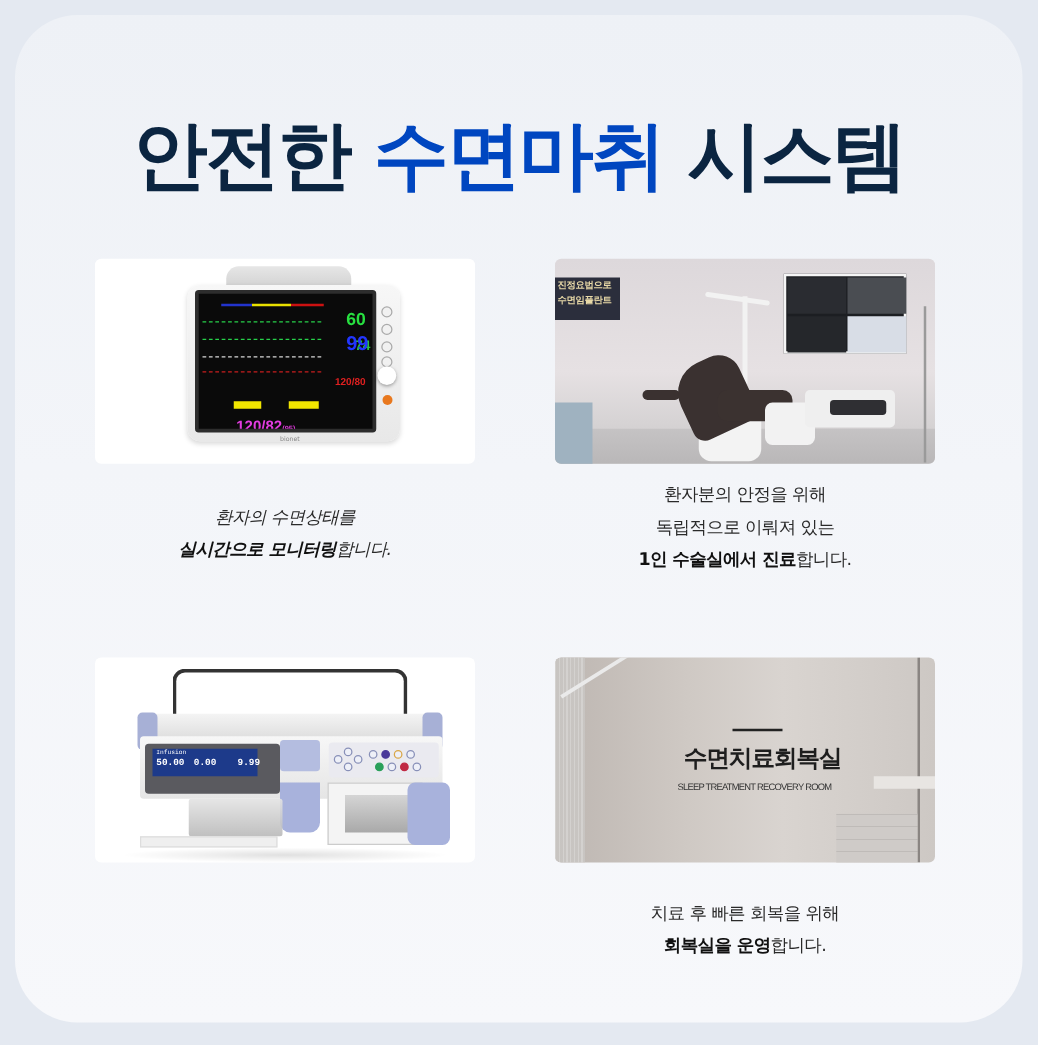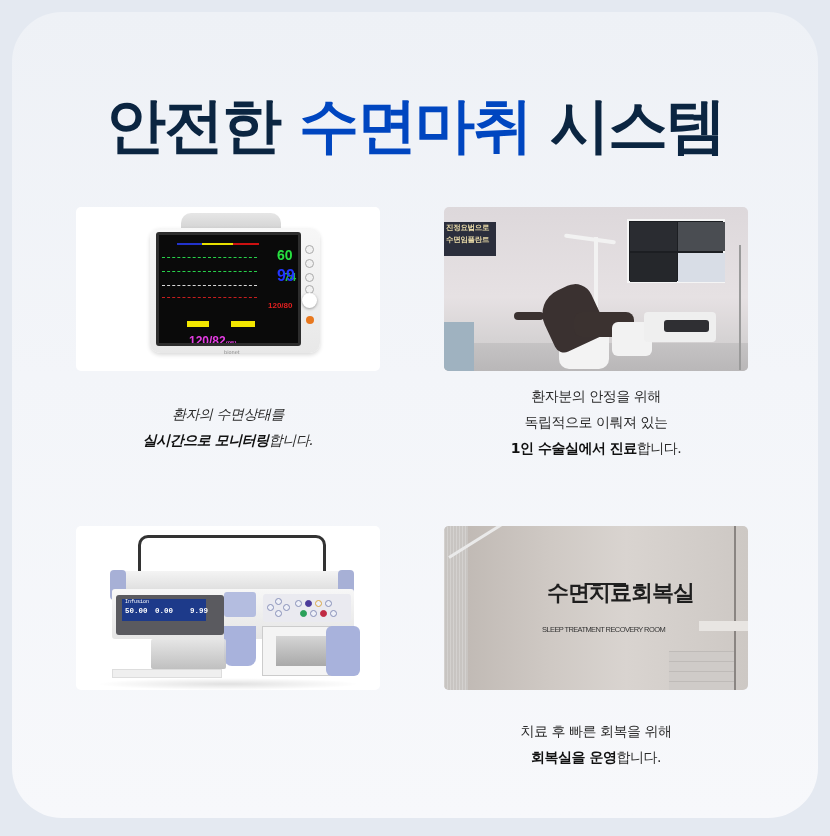--- a/index.html
+++ b/index.html
@@ -88,21 +88,21 @@
     .pump-shadow { position: absolute; left: 20px; bottom: 0; width: 264px; height: 12px; background: radial-gradient(ellipse at center, rgba(0,0,0,.12), rgba(0,0,0,0) 70%); }
 
     
     .ph-recovery { background: linear-gradient(90deg,#bdb6b1 0%,#cfc9c4 35%,#d9d4d0 60%,#cdc8c4 100%); }
     .rec-glass { position: absolute; left: 0; top: 0; bottom: 0; width: 24px; background: repeating-linear-gradient(90deg,#d6d4d2 0 1px,#c9c6c3 1px 3px); opacity: .9; }
     .rec-frame { position: absolute; left: 5px; top: 30px; width: 90px; height: 3px; background: #eaeaea; transform: rotate(-32deg); transform-origin: left; }
     .rec-frame2 { position: absolute; left: 290px; top: 0; bottom: 0; width: 2px; background: #8a8582; }
     .rec-shelf { position: absolute; left: 255px; top: 95px; width: 50px; height: 10px; background: #e8e5e2; }
     .rec-cab { position: absolute; left: 225px; top: 125px; width: 65px; height: 40px; background: repeating-linear-gradient(0deg,#cfcbc8 0 9px,#bfbbb8 9px 10px); }
     .rec-line { position: absolute; left: 142px; top: 57px; width: 40px; height: 2px; background: #222; }
-    .rec-sign { position: absolute; left: 103px; top: 52px; font-size: 22px; font-weight: bold; color: #1e1e1e; letter-spacing: -1px; }
+    .rec-sign { position: absolute; left: 103px; top: 68px; font-size: 19px; font-weight: bold; color: #1e1e1e; letter-spacing: -1px; }
     .rec-sub { position: absolute; left: 98px; top: 99px; font-size: 7.5px; color: #333; letter-spacing: -0.6px; font-family: "Liberation Sans", sans-serif; }
   </style>
 </head>
 <body>
 
 <div class="card">
   <h1 class="title"><span>안전한 </span><span class="hl">수면마취</span><span> 시스템</span></h1>
 </div>
 
 <div class="item" style="left:68px; top:207px;">

